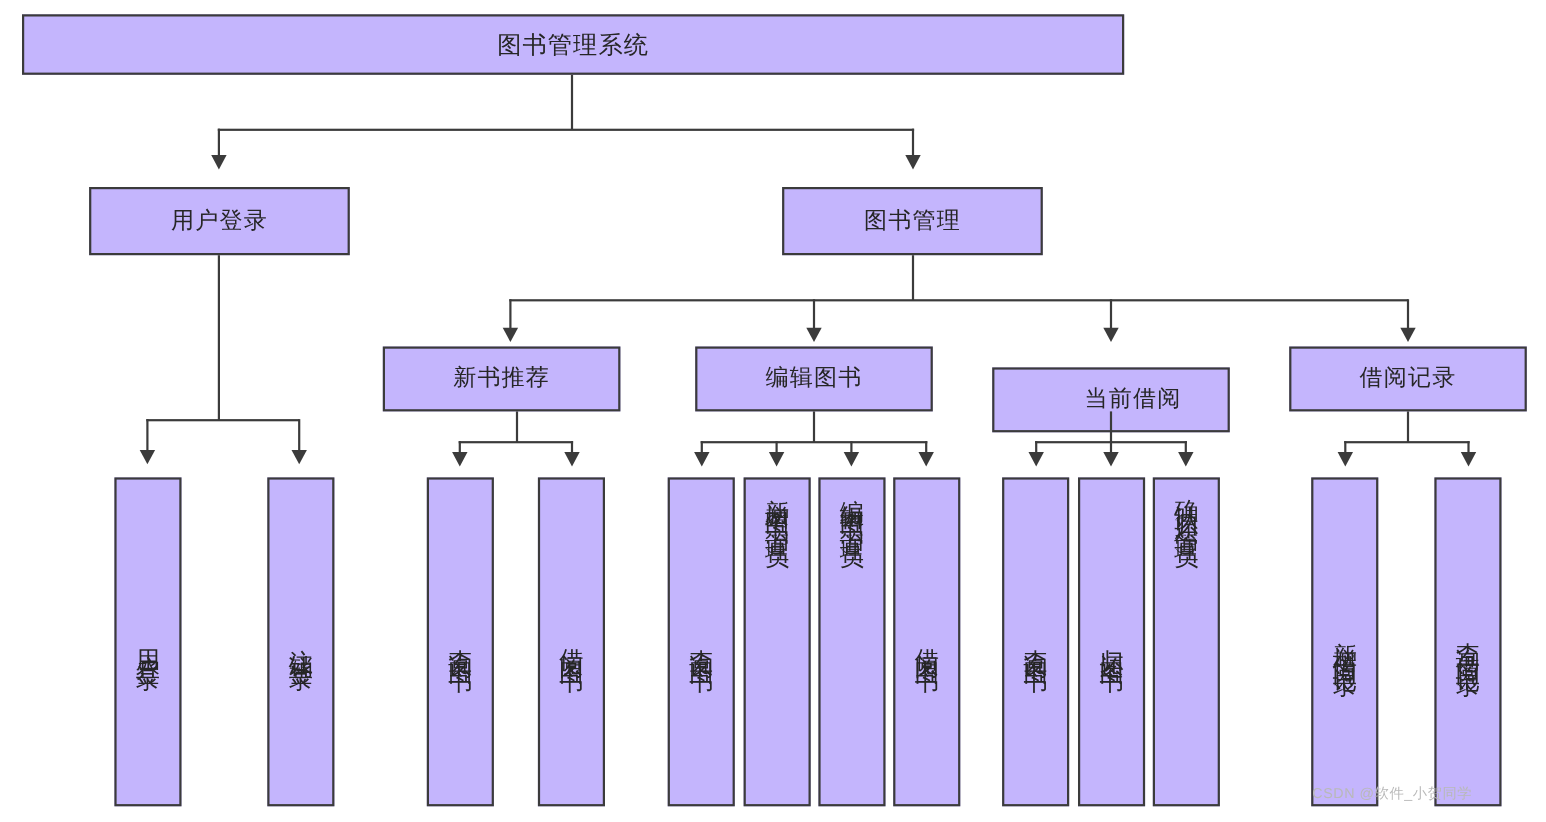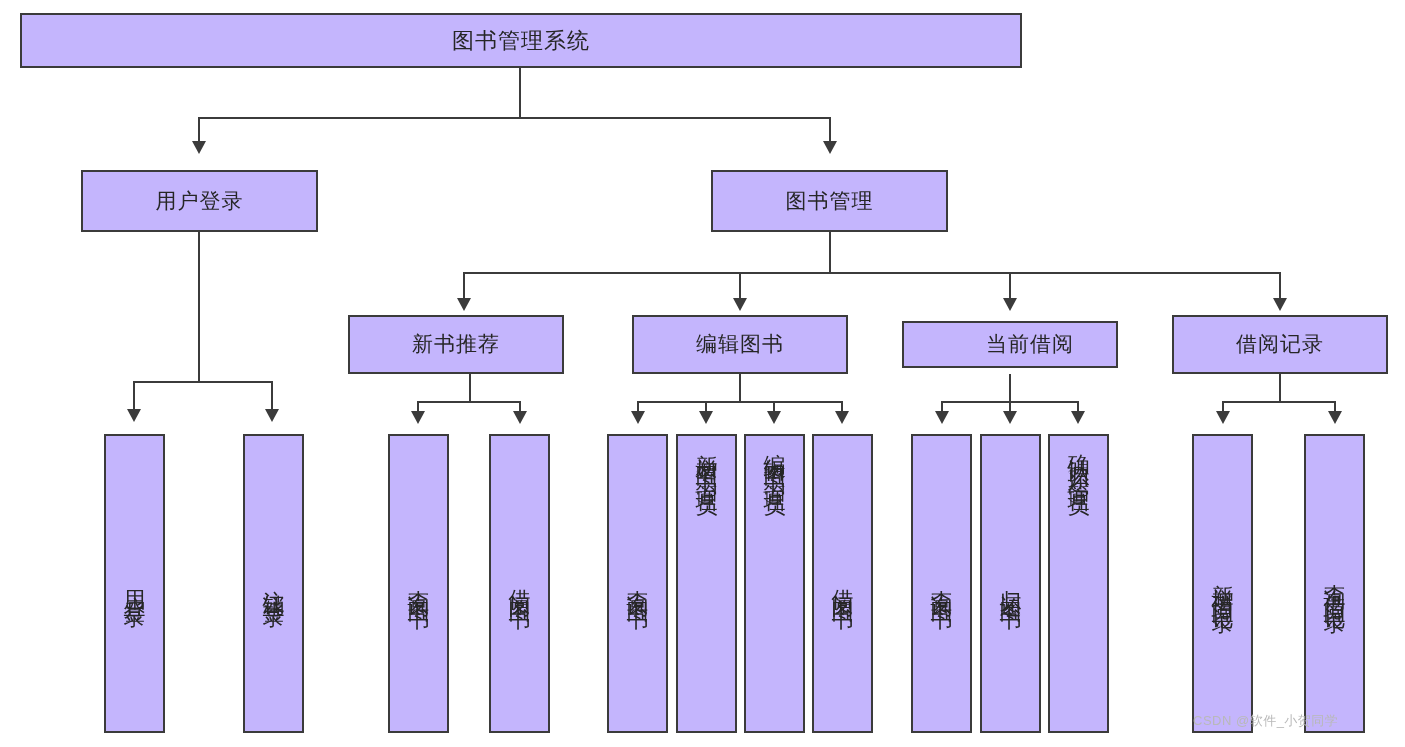--- a/index.html
+++ b/index.html
@@ -107,21 +107,21 @@
   <div class="arrow" style="left:733px;top:298px;"></div>
   <div class="arrow" style="left:1003px;top:298px;"></div>
   <div class="arrow" style="left:1273px;top:298px;"></div>
 
   <div class="node lvl2" style="left:348px;top:315px;width:216px;height:59px;">
     <span class="lbl">新书推荐</span>
   </div>
   <div class="node lvl2" style="left:632px;top:315px;width:216px;height:59px;">
     <span class="lbl">编辑图书</span>
   </div>
-  <div class="node lvl2" style="left:902px;top:321px;width:216px;height:47px;padding-left:40px;">
+  <div class="node lvl2" style="left:902px;top:334px;width:216px;height:59px;padding-left:40px;">
     <span class="lbl">当前借阅</span>
   </div>
   <div class="node lvl2" style="left:1172px;top:315px;width:216px;height:59px;">
     <span class="lbl">借阅记录</span>
   </div>
 
   <div class="ln v" style="left:469px;top:374px;height:28px;"></div>
   <div class="ln h" style="left:417px;top:401px;width:104px;"></div>
   <div class="ln v" style="left:417px;top:401px;height:12px;"></div>
   <div class="ln v" style="left:519px;top:401px;height:12px;"></div>

